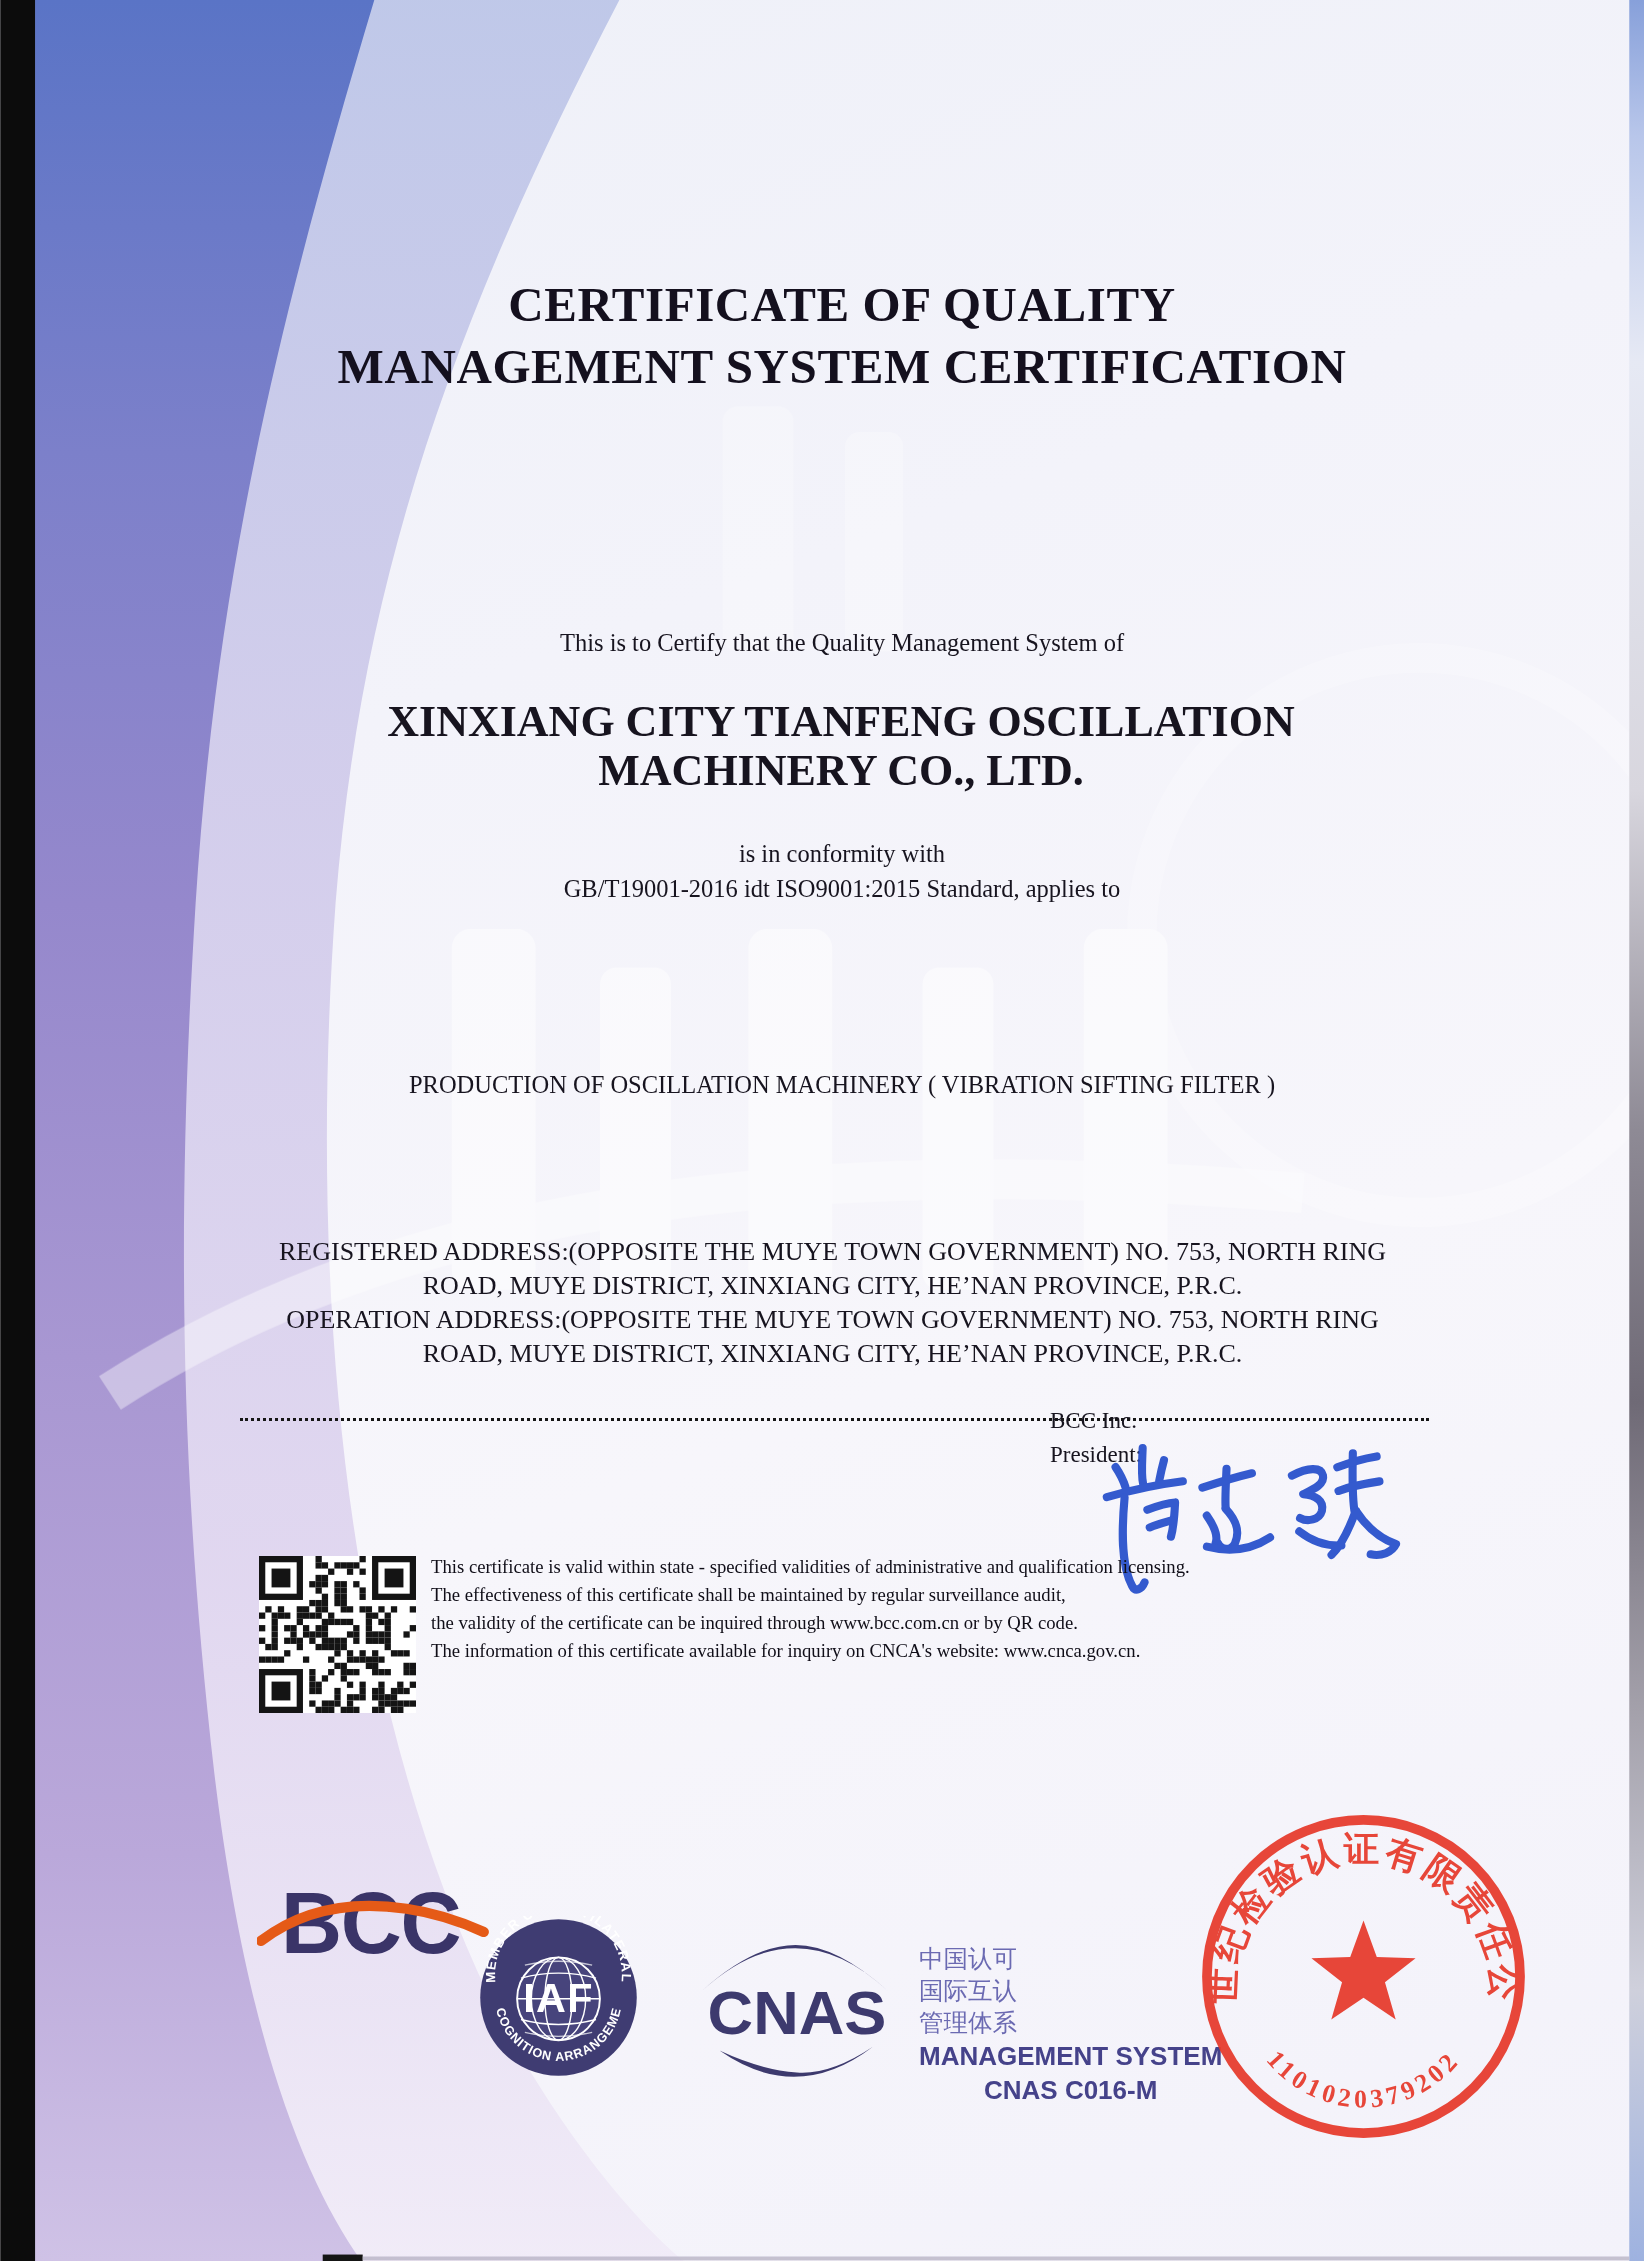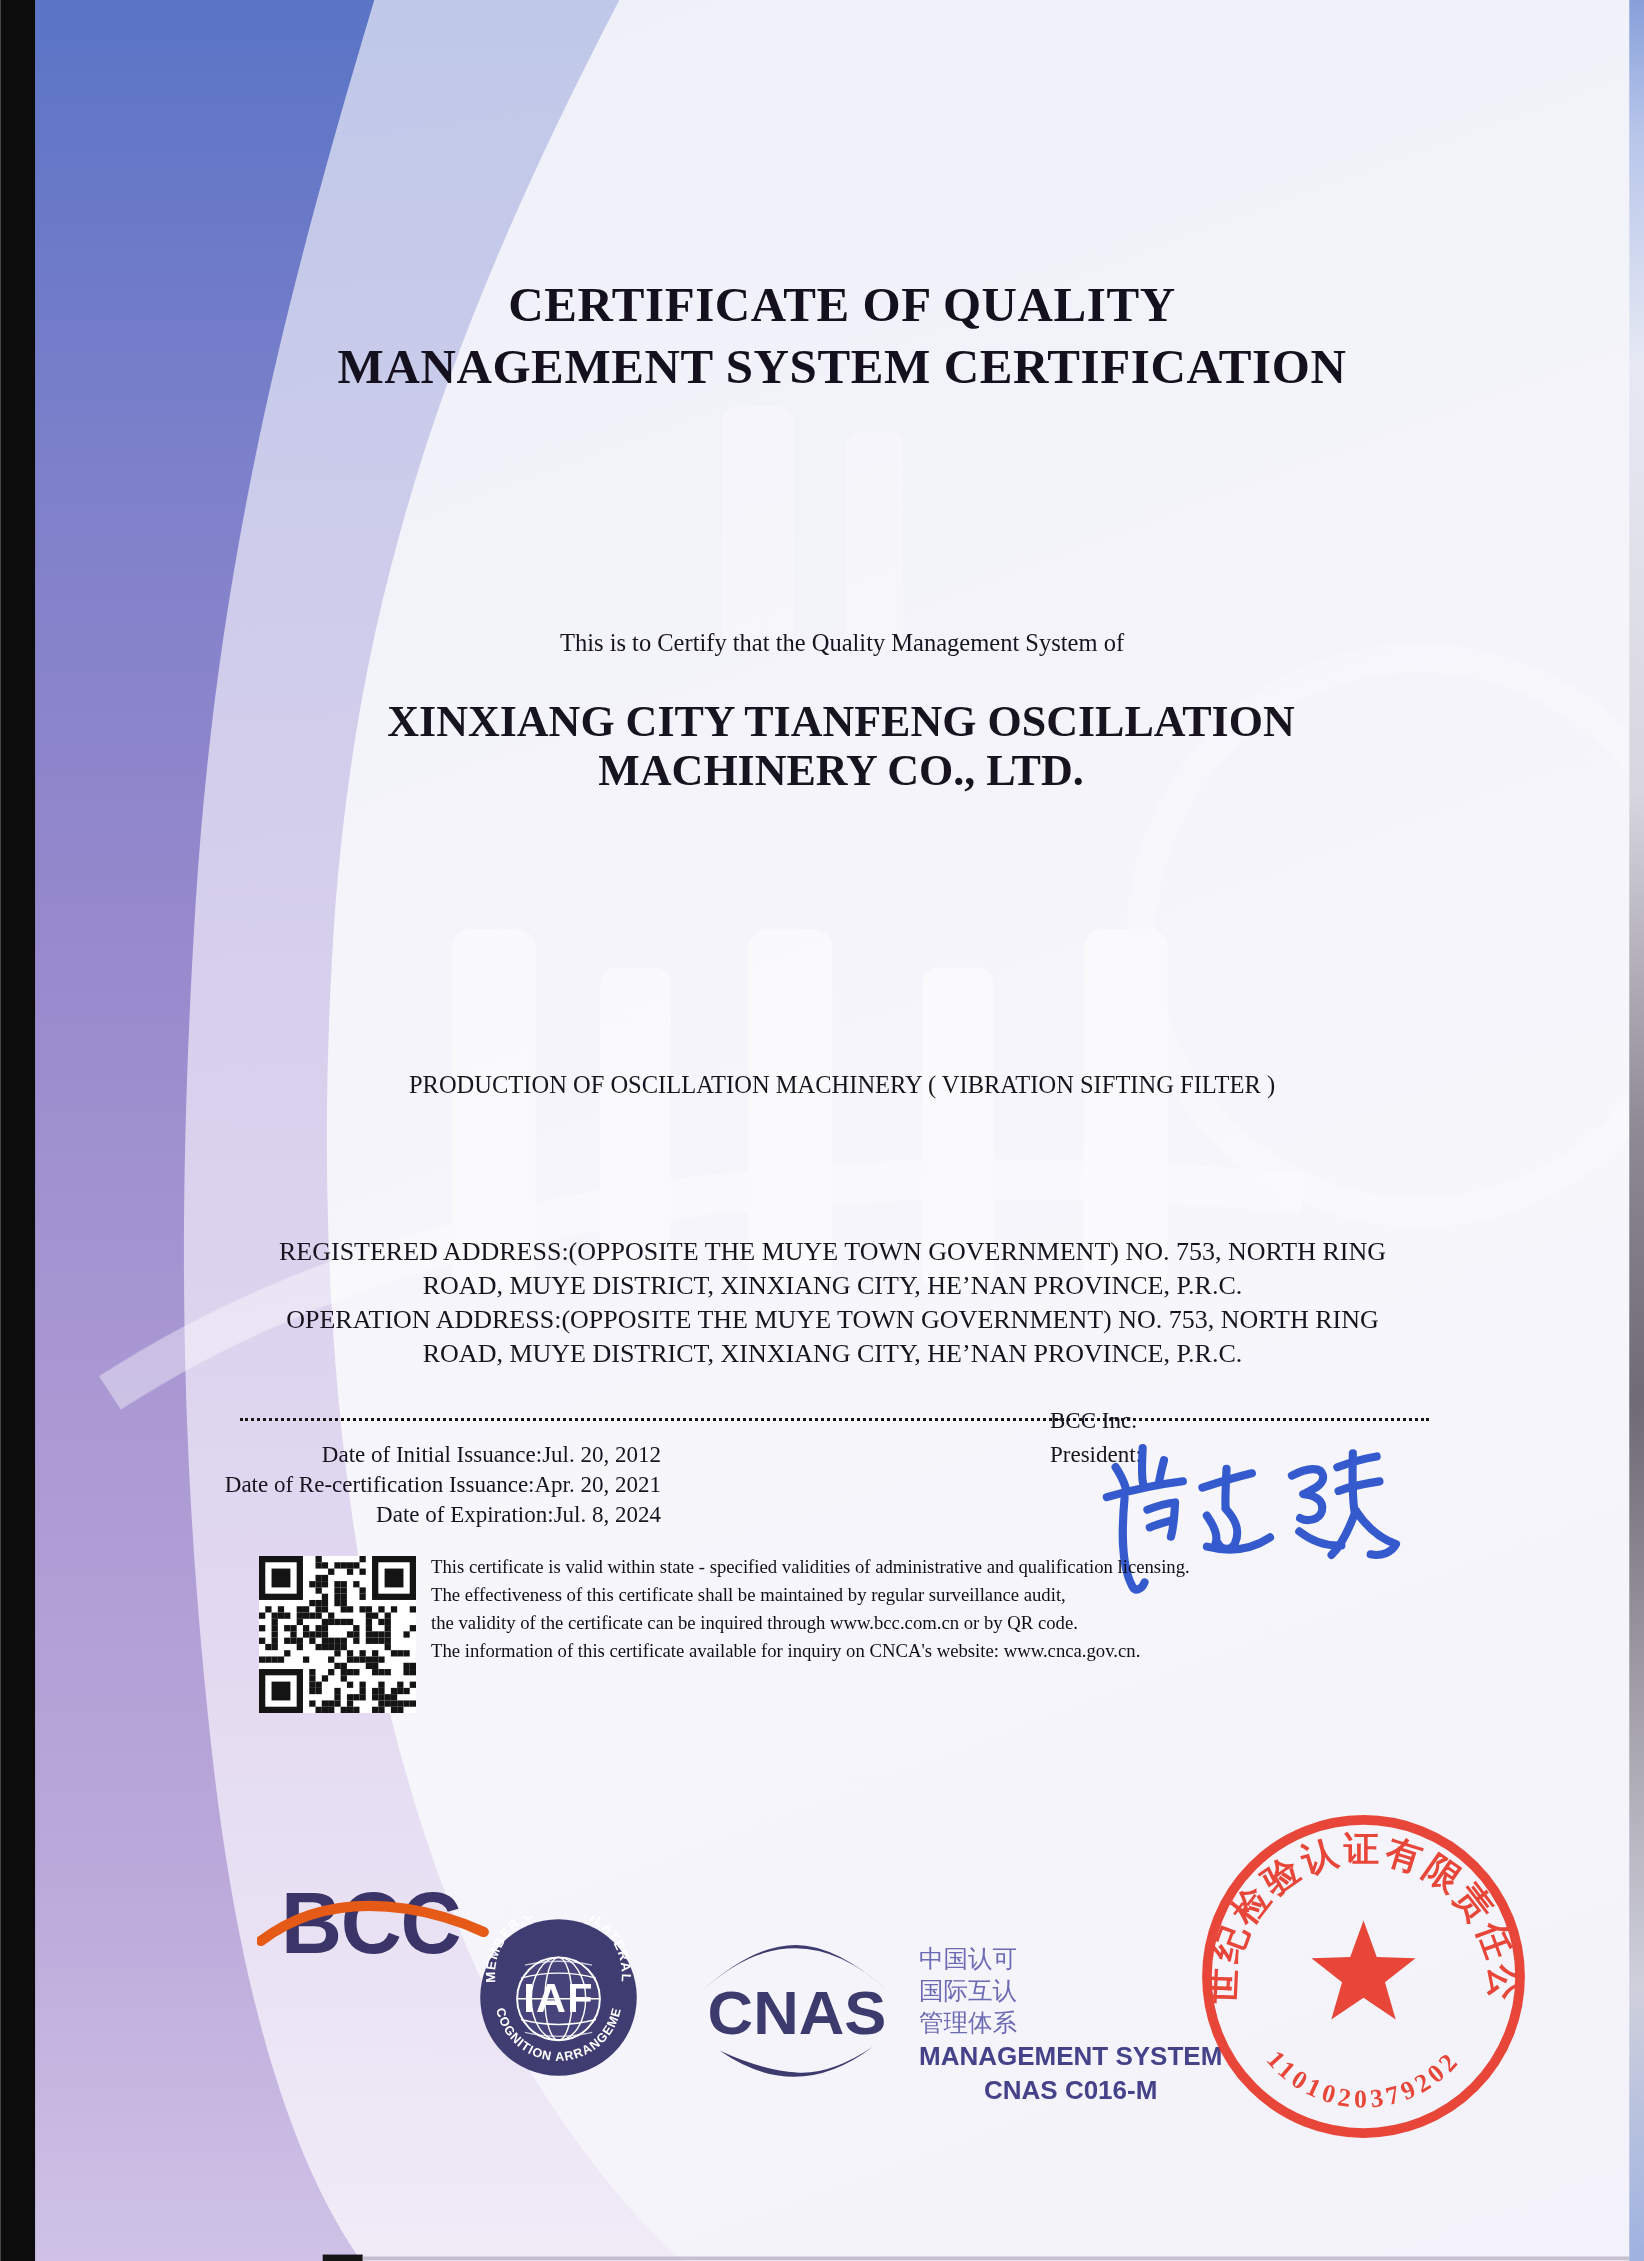--- a/index.html
+++ b/index.html
@@ -87,35 +87,34 @@
   <div class="abs center-col title" style="top:274px;">
     <div>CERTIFICATE OF QUALITY</div>
     <div>MANAGEMENT SYSTEM CERTIFICATION</div>
   </div>
 
 
   <div class="abs center-col certify" style="top:629px;">This is to Certify that the Quality Management System of</div>
 
   <div class="abs company" style="left:293px; width:1096px; top:697px; text-align:center;">XINXIANG CITY TIANFENG OSCILLATION MACHINERY CO., LTD.</div>
 
+  <div class="abs center-col conf" style="top:836px;">
+    <div>is in conformity with</div>
+    <div>GB/T19001-2016 idt ISO9001:2015 Standard, applies to</div>
+  </div>
 
   <div class="abs center-col scope" style="top:1071px;">PRODUCTION OF OSCILLATION MACHINERY ( VIBRATION SIFTING FILTER )</div>
 
   <div class="abs address" style="left:252px; width:1161px; top:1235px; text-align:center;">
     <div>REGISTERED ADDRESS:(OPPOSITE THE MUYE TOWN GOVERNMENT) NO. 753, NORTH RING ROAD, MUYE DISTRICT, XINXIANG CITY, HE’NAN PROVINCE, P.R.C.</div>
     <div>OPERATION ADDRESS:(OPPOSITE THE MUYE TOWN GOVERNMENT) NO. 753, NORTH RING ROAD, MUYE DISTRICT, XINXIANG CITY, HE’NAN PROVINCE, P.R.C.</div>
   </div>
 
   <div class="abs dotted-line" style="left:240px; top:1418px; width:1189px;"></div>
 
-  <div class="abs dates" style="left:181px; top:1440px; width:480px;">
-    <div>Date of Initial Issuance:Jul. 20, 2012</div>
-    <div>Date of Re-certification Issuance:Apr. 20, 2021</div>
-    <div>Date of Expiration:Jul. 8, 2024</div>
-  </div>
 
   <div class="abs issuer" style="left:1050px; top:1404px;">
     <div>BCC Inc.</div>
     <div>President:</div>
   </div>
 
   <svg class="abs" role="img" style="left:1096px; top:1435px; transform:rotate(-3deg);" width="310" height="155" viewBox="0 0 420 210" aria-label="尚志强">
     <g stroke="#2a52cc" stroke-width="11" fill="none" stroke-linecap="round" stroke-linejoin="round" opacity="0.95">
       <path d="M 68 10 C 66 32 64 46 66 58"></path>
       <path d="M 30 34 C 36 44 40 54 42 62"></path>

